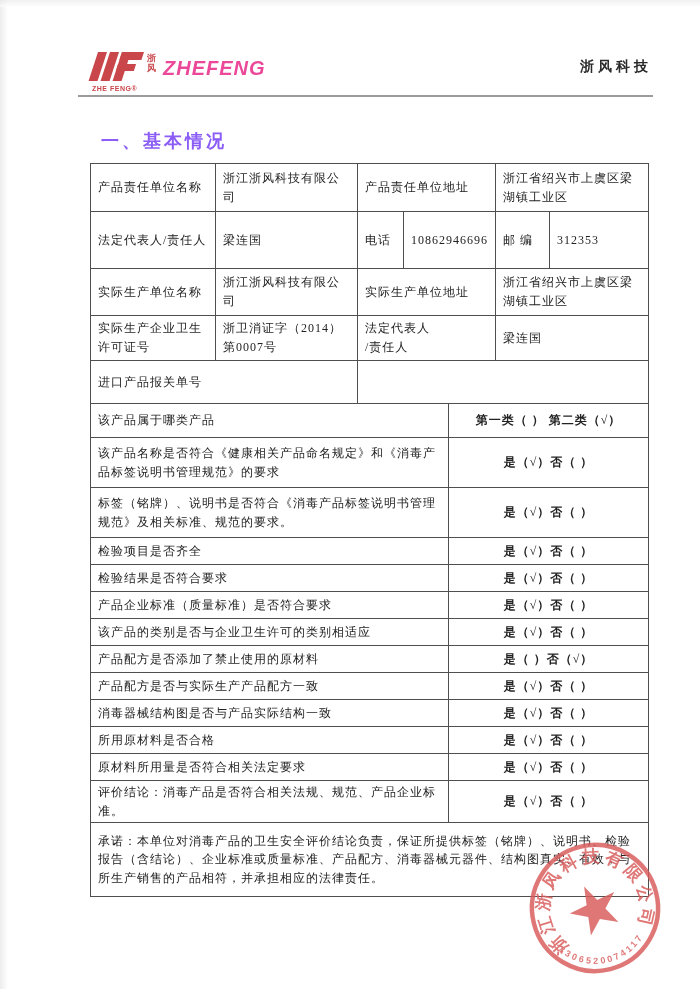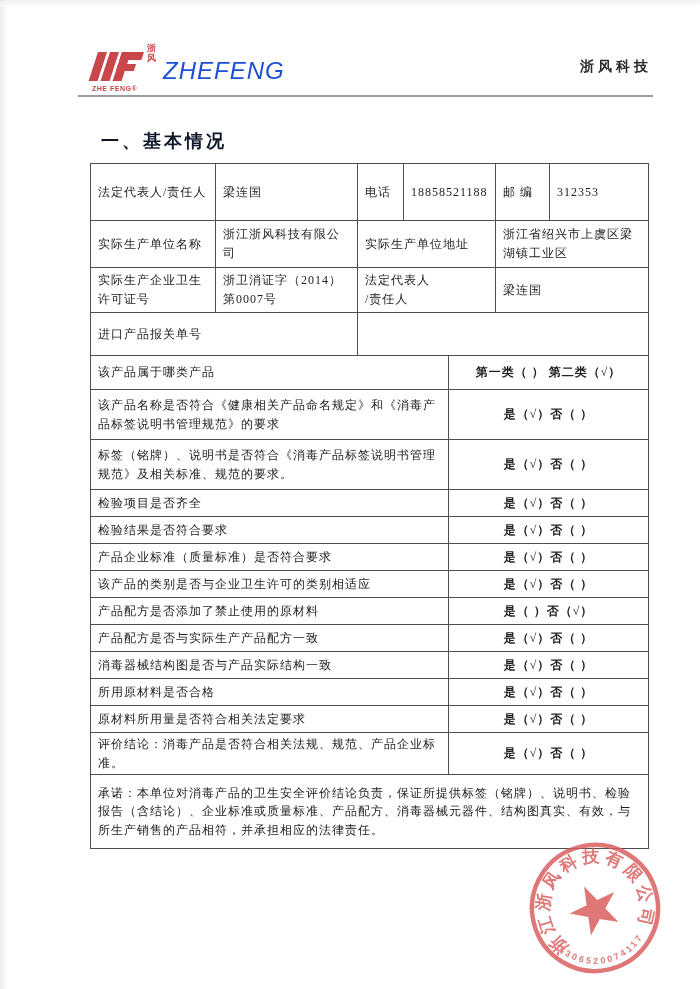--- a/index.html
+++ b/index.html
@@ -8,31 +8,31 @@
     font-family:"Liberation Serif","DejaVu Serif",serif;color:#1f1f1f;
   }
   
   .scan-edge-left{position:absolute;left:0;top:0;width:8px;height:100%;
     background:linear-gradient(to right,#e3e3e3,#ffffff);opacity:.65;}
   .scan-edge-top{position:absolute;left:0;top:0;width:100%;height:7px;
     background:linear-gradient(#e6e6e6,#ffffff);opacity:.6;}
 
   
   .logo-svg{position:absolute;left:88px;top:50px;}
-  .logo-cn{position:absolute;left:147px;top:43px;width:11px;font-size:9px;line-height:10px;
+  .logo-cn{position:absolute;left:147px;top:53px;width:11px;font-size:9px;line-height:10px;
     color:#c9464a;letter-spacing:0;word-break:break-all;font-weight:bold;}
-  .brand{position:absolute;left:163px;top:57px;font-size:24px;font-weight:normal;font-style:italic;
-    color:#1d4ed8;letter-spacing:1px;font-family:"Liberation Sans","DejaVu Sans",sans-serif;}
+  .brand{position:absolute;left:163px;top:57px;font-size:20px;font-weight:bold;font-style:italic;
+    color:#ec4899;letter-spacing:1px;font-family:"Liberation Sans","DejaVu Sans",sans-serif;}
   .company-cn{position:absolute;right:48px;top:58px;font-size:14px;font-weight:bold;
     letter-spacing:4px;color:#2a2a2a;}
   .header-rule{position:absolute;left:78px;top:95px;width:575px;height:2px;background:#9b9b9b;}
 
   
   .page-title{position:absolute;left:101px;top:129px;font-size:18px;font-weight:bold;
-    letter-spacing:3px;color:#0f172a;}
+    letter-spacing:3px;color:#8b5cf6;}
 
   
   table.main{position:absolute;left:90px;top:163px;width:558px;border-collapse:collapse;
     table-layout:fixed;}
   table.main td{border:1px solid #4f4f4f;font-size:12px;padding:2px 7px;
     letter-spacing:1px;line-height:1.55;vertical-align:middle;color:#222;}
   td.ans{text-align:center;letter-spacing:1px;font-weight:bold;}
   td.prewrap{white-space:pre-line;}
   tr.r1{height:48px;}  tr.r2{height:57px;}  tr.r3{height:47px;}
   tr.r4{height:45px;}  tr.r5{height:43px;margin-top:20px;}  tr.r6{height:34px;}
@@ -70,25 +70,31 @@
   <colgroup>
     <col style="width:125px">
       <col style="width:142px">
       <col style="width:46px">
     <col style="width:45px">
       <col style="width:47px">
       <col style="width:54px">
       <col style="width:99px">
   </colgroup>
   <tbody>
+      <tr class="r1">
+    <td>产品责任单位名称</td>
+    <td>浙江浙风科技有限公司</td>
+    <td colspan="3">产品责任单位地址</td>
+    <td colspan="2">浙江省绍兴市上虞区梁湖镇工业区</td>
+  </tr>
   <tr class="r2">
     <td>法定代表人/责任人</td>
     <td>梁连国</td>
     <td>电话</td>
-    <td colspan="2">18858521188</td>
+    <td colspan="2">10862946696</td>
     <td>邮 编</td>
     <td>312353</td>
   </tr>
   <tr class="r3">
     <td>实际生产单位名称</td>
     <td>浙江浙风科技有限公司</td>
     <td colspan="3">实际生产单位地址</td>
     <td colspan="2">浙江省绍兴市上虞区梁湖镇工业区</td>
   </tr>
   <tr class="r4">

